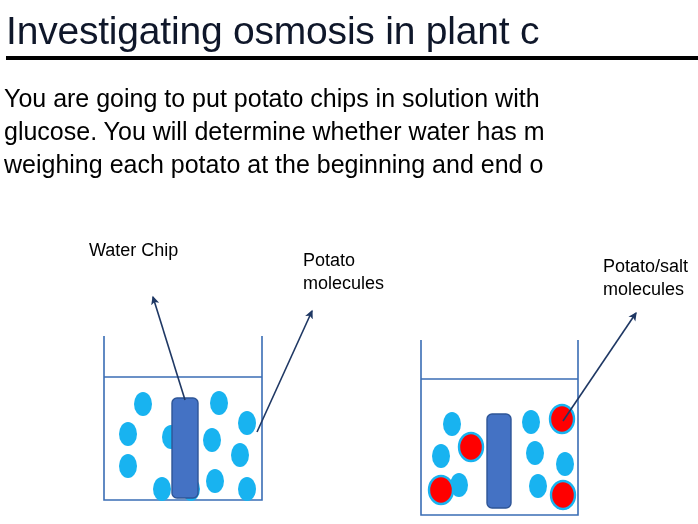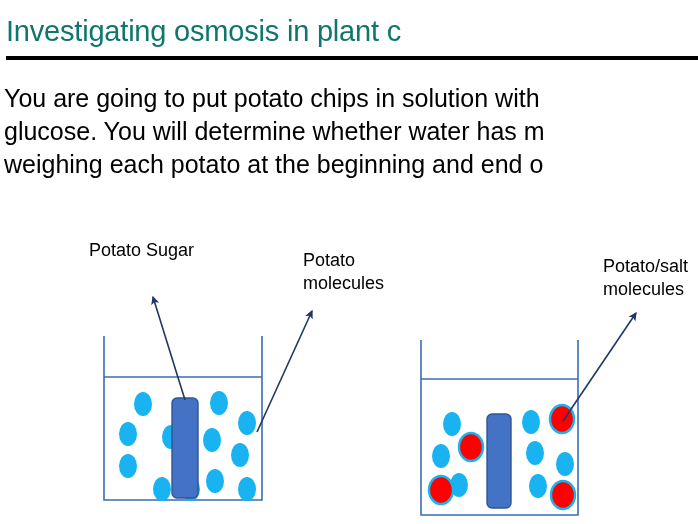--- a/index.html
+++ b/index.html
@@ -14,25 +14,25 @@
     overflow: hidden;
     font-family: "Liberation Sans", sans-serif;
     color: #000000;
   }
 
   
   #slide-title {
     position: absolute;
     left: 6px;
     top: 8px;
-    font-size: 29px;
+    font-size: 39px;
     line-height: 46px;
     letter-spacing: -0.2px;
     white-space: nowrap;
-    color: #0f766e;
+    color: #0f172a;
     font-weight: 400;
   }
   #title-underline {
     position: absolute;
     left: 6px;
     top: 56px;
     width: 692px;
     height: 4px;
     background: #000000;
   }
@@ -80,21 +80,21 @@
 <div id="slide-title">Investigating osmosis in plant c</div>
 
 <div id="title-underline"></div>
 
 <div id="body-text">
   <span class="line">You are going to put potato chips in solution with</span>
   <span class="line">glucose. You will determine whether water has m</span>
   <span class="line">weighing each potato at the beginning and end o</span>
 </div>
 
-<div class="diagram-label" id="label-potato-chip">Potato Sugar</div>
+<div class="diagram-label" id="label-potato-chip">Water Chip</div>
 
 <div class="diagram-label" id="label-water-molecules">
   <div>Potato</div>
   <div>molecules</div>
 </div>
 
 <div class="diagram-label" id="label-sugar-salt-molecules">
   <div>Potato/salt</div>
   <div>molecules</div>
 </div>

